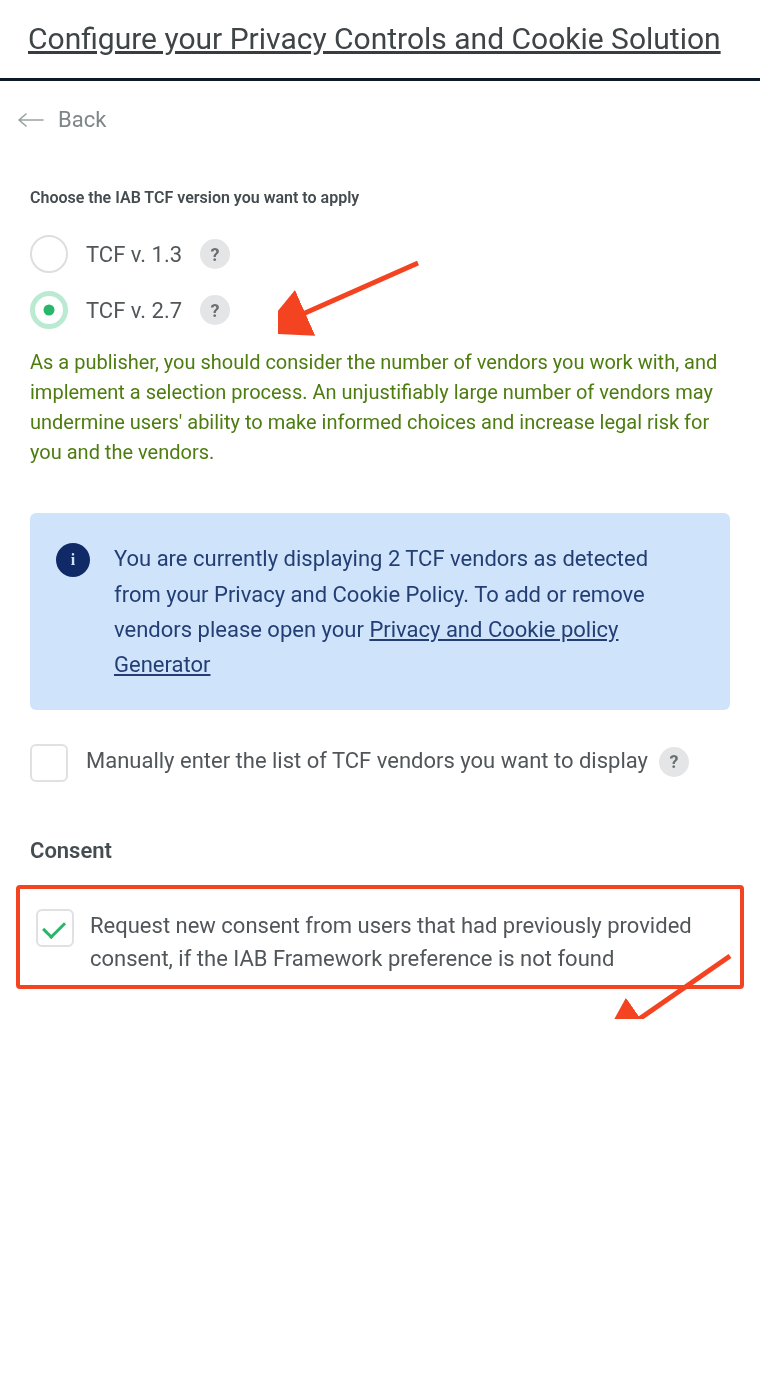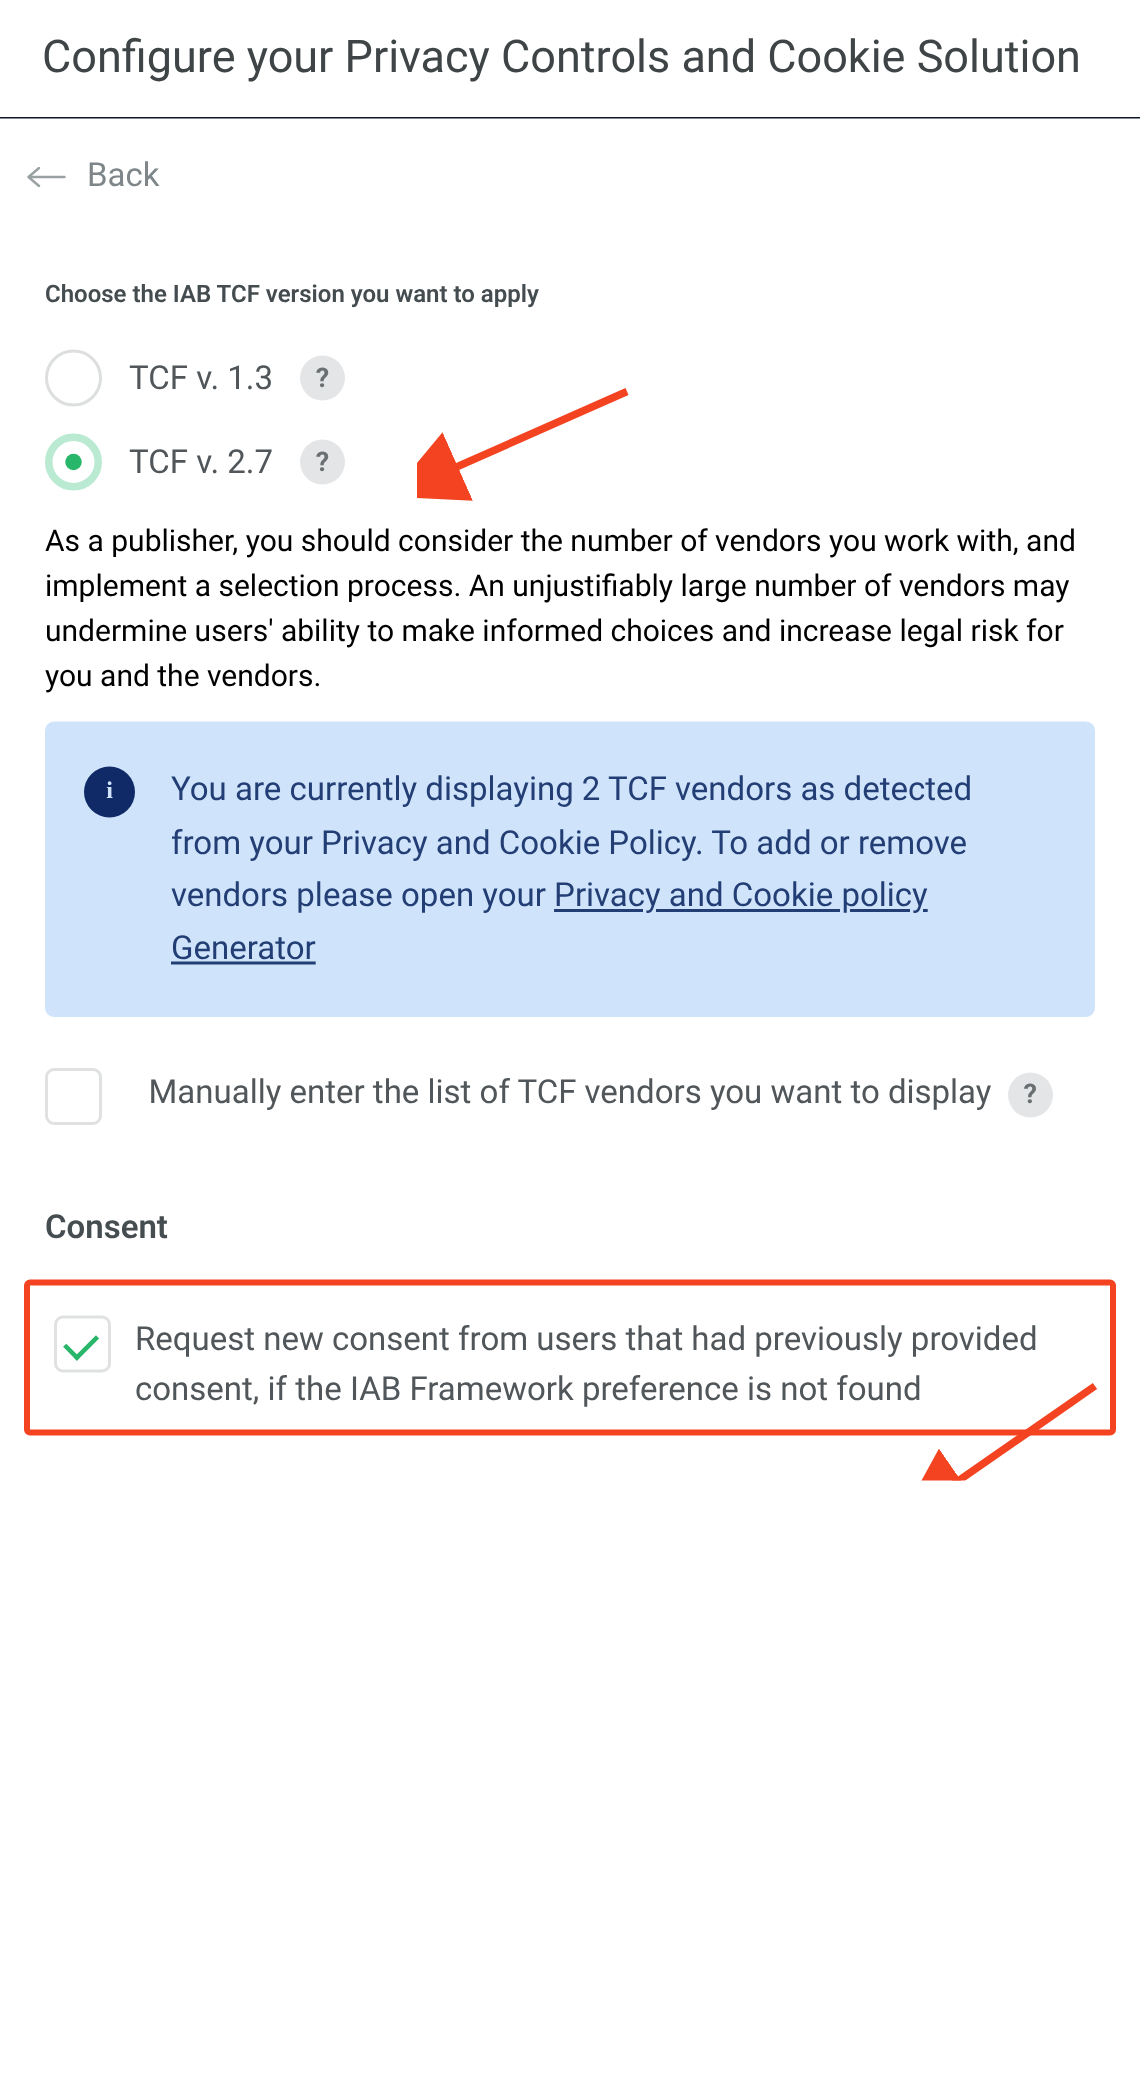--- a/index.html
+++ b/index.html
@@ -4,21 +4,22 @@
 <style>
   * { box-sizing: border-box; margin: 0; padding: 0; }
   body {
     font-family: -apple-system, BlinkMacSystemFont, "Segoe UI", Roboto, Helvetica, Arial, sans-serif;
     background: #fff;
     color: #3a3d40;
     width: 760px;
   }
   .header {
     padding: 20px 28px 20px 28px;
-    border-bottom: 1px solid #0f172a;
+    border-bottom: 3px solid #0f172a;
+    text-decoration: underline;
   }
   .header h1 {
     font-size: 30px;
     font-weight: 400;
     color: #3f4547;
     line-height: 1.28;
   }
   .content {
     padding: 26px 30px 30px 30px;
   }
@@ -95,22 +96,22 @@
   .subheading {
     font-size: 22px;
     font-weight: 600;
     color: #454d50;
     margin-top: 56px;
     margin-bottom: 22px;
   }
   .desc {
     font-size: 20px;
     line-height: 1.5;
-    color: #000000;
-    margin-bottom: 16px;
+    color: #4d7c0f;
+    margin-bottom: 46px;
   }
   .info-banner {
     background: #cfe4fb;
     border-radius: 6px;
     padding: 28px 30px 28px 26px;
     display: flex;
     gap: 24px;
     margin-bottom: 34px;
   }
   .info-icon {
@@ -134,21 +135,21 @@
     color: #233e74;
   }
   .info-text a {
     color: #233e74;
     text-decoration: underline;
     cursor: pointer;
   }
   .checkbox-row {
     display: flex;
     align-items: flex-start;
-    gap: 31px;
+    gap: 18px;
     margin-bottom: 18px;
   }
   .checkbox {
     width: 38px;
     height: 38px;
     border: 2px solid #dfe1e2;
     border-radius: 6px;
     background: #fff;
     flex-shrink: 0;
     display: flex;

